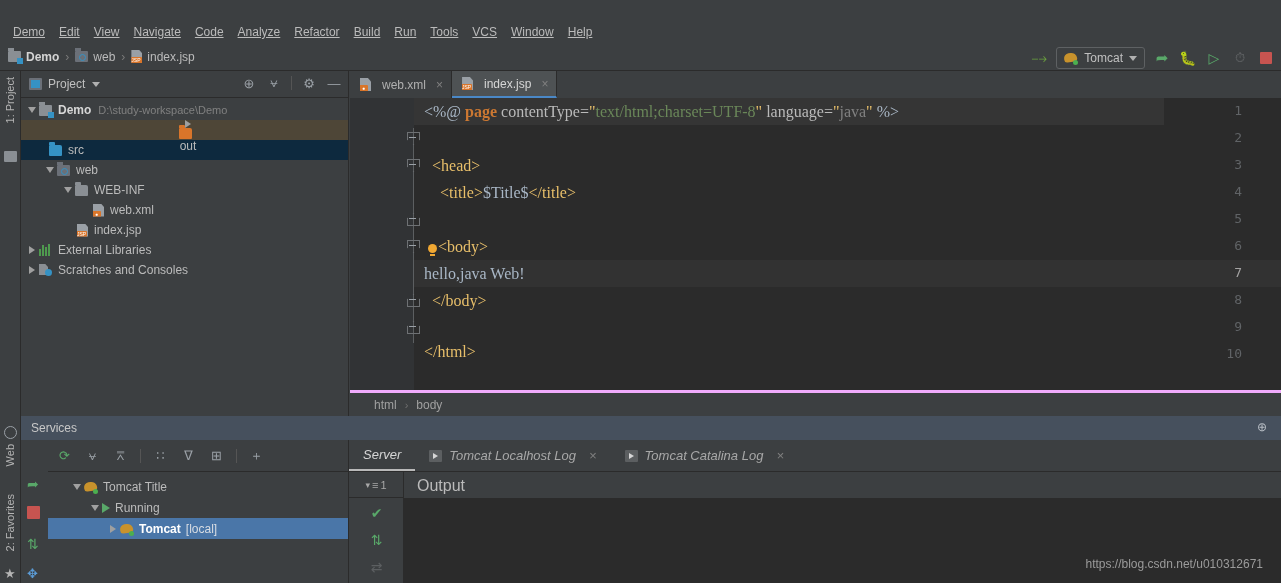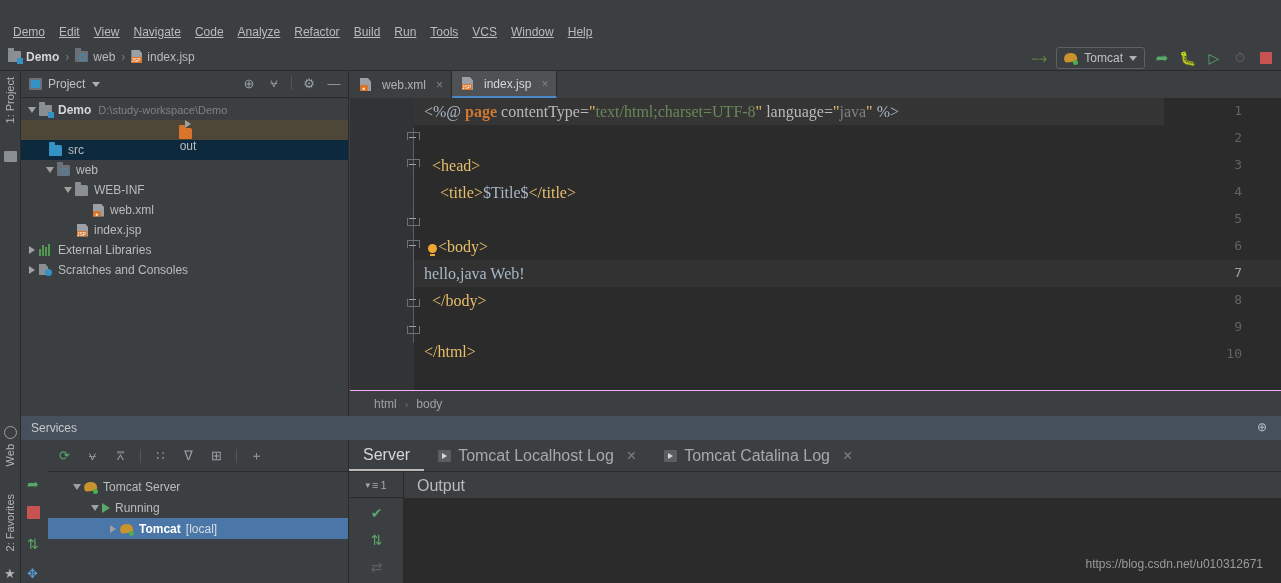--- a/index.html
+++ b/index.html
@@ -189,21 +189,21 @@
   .t-tagbr { color:#e8bf6a; }
   .t-attr { color:#bababa; }
   .t-str { color:#6a8759; }
   .t-kw { color:#cc7832; font-weight:bold; }
   .t-dir { color:#a9b7c6; }
   .t-text { color:#a9b7c6; }
   .t-gray { color:#808080; }
   .breadcrumbs {
     position:absolute; left:0; bottom:0; right:0; height:26px; background:#3c3f41;
     display:flex; align-items:center; padding-left:24px; font-size:12px; color:#a0a0a0;
-    border-top:1px solid #f0abfc;
+    border-top:3px solid #f0abfc;
   }
   .bc-sep { color:#707070; margin:0 8px; font-size:11px; }
 
   
   .services { position:absolute; left:21px; top:416px; right:0; bottom:0; background:#3c3f41; }
   .svc-head {
     height:24px; background:#46505d; display:flex; align-items:center;
     padding-left:10px; font-size:12px; color:#c8c8c8; position:relative;
   }
   .svc-gear { position:absolute; right:8px; top:4px; width:16px;height:16px; color:#b6bcc3; }
@@ -216,21 +216,21 @@
     border-bottom:1px solid #2b2b2b;
   }
   .svctool { width:17px; height:17px; display:flex; align-items:center; justify-content:center; color:#9aa0a6; font-size:13px; }
   .svc-tree { position:absolute; left:27px; top:32px; right:0; bottom:0; padding-top:4px; }
   .srow { height:21px; display:flex; align-items:center; font-size:12px; color:#bbbbbb; white-space:nowrap; padding-left:6px; }
   .srow.sel { background:#4a76a8; color:#fff; }
   .play-tri { width:0;height:0;border-top:5px solid transparent;border-bottom:5px solid transparent;border-left:8px solid #59a869; margin-right:5px; }
 
   .svc-right { position:absolute; left:328px; top:0; right:0; bottom:0; }
   .svc-tabs { height:32px; display:flex; align-items:stretch; border-bottom:1px solid #2b2b2b; }
-  .svc-tab { display:flex; align-items:center; gap:7px; padding:8px 14px; font-size:16px; color:#a8a8a8; position:relative; }
+  .svc-tab { display:flex; align-items:center; gap:7px; padding:8px 14px; font-size:13px; color:#a8a8a8; position:relative;font-style:italic; }
   .svc-tab.active { color:#d6d6d6; border-bottom:2px solid #b9b9b9; }
   .log-ico { width:13px; height:12px; background:#5c5f61; border-radius:1px; display:flex; align-items:center; justify-content:center; }
   .log-ico i { width:0;height:0;border-top:3px solid transparent;border-bottom:3px solid transparent;border-left:5px solid #d6d6d6; }
   .svc-out { position:absolute; left:0; top:32px; right:0; bottom:0; background:#3c3f41; }
   .out-gutter { position:absolute; left:0; top:0; width:55px; height:100%; background:#3c3f41; border-right:1px solid #2b2b2b; }
   .out-count { height:26px; display:flex; align-items:center; justify-content:center; gap:2px; font-size:11px; color:#a8a8a8; border-bottom:1px solid #2b2b2b;}
   .out-label { position:absolute; left:68px; top:5px; font-size:16px; color:#bbbbbb; }
   .out-icons { position:absolute; left:0; top:26px; width:55px; display:flex; flex-direction:column; align-items:center; gap:11px; padding-top:7px; }
   .out-body { position:absolute; left:55px; top:26px; right:0; bottom:0; background:#2b2b2b; }
   .watermark { position:absolute; right:18px; bottom:12px; font-size:12px; color:#9b9b9b; }
@@ -494,21 +494,21 @@
           <div class="vsep"></div>
           <div class="svctool">＋</div>
         </div>
 
         <div class="svc-tree">
           <div class="srow" style="padding-left:22px;">
             <span class="arrow open">
                 <i></i>
               </span>
             <span class="tomcat-ico" style="margin-right:5px;"></span>
-            <span>Tomcat Server</span>
+            <span>Tomcat Title</span>
           </div>
           <div class="srow" style="padding-left:40px;">
             <span class="arrow open">
                 <i></i>
               </span>
             <span class="play-tri"></span>
             <span>Running</span>
           </div>
           <div class="srow sel" style="padding-left:58px;">
             <span class="arrow">

